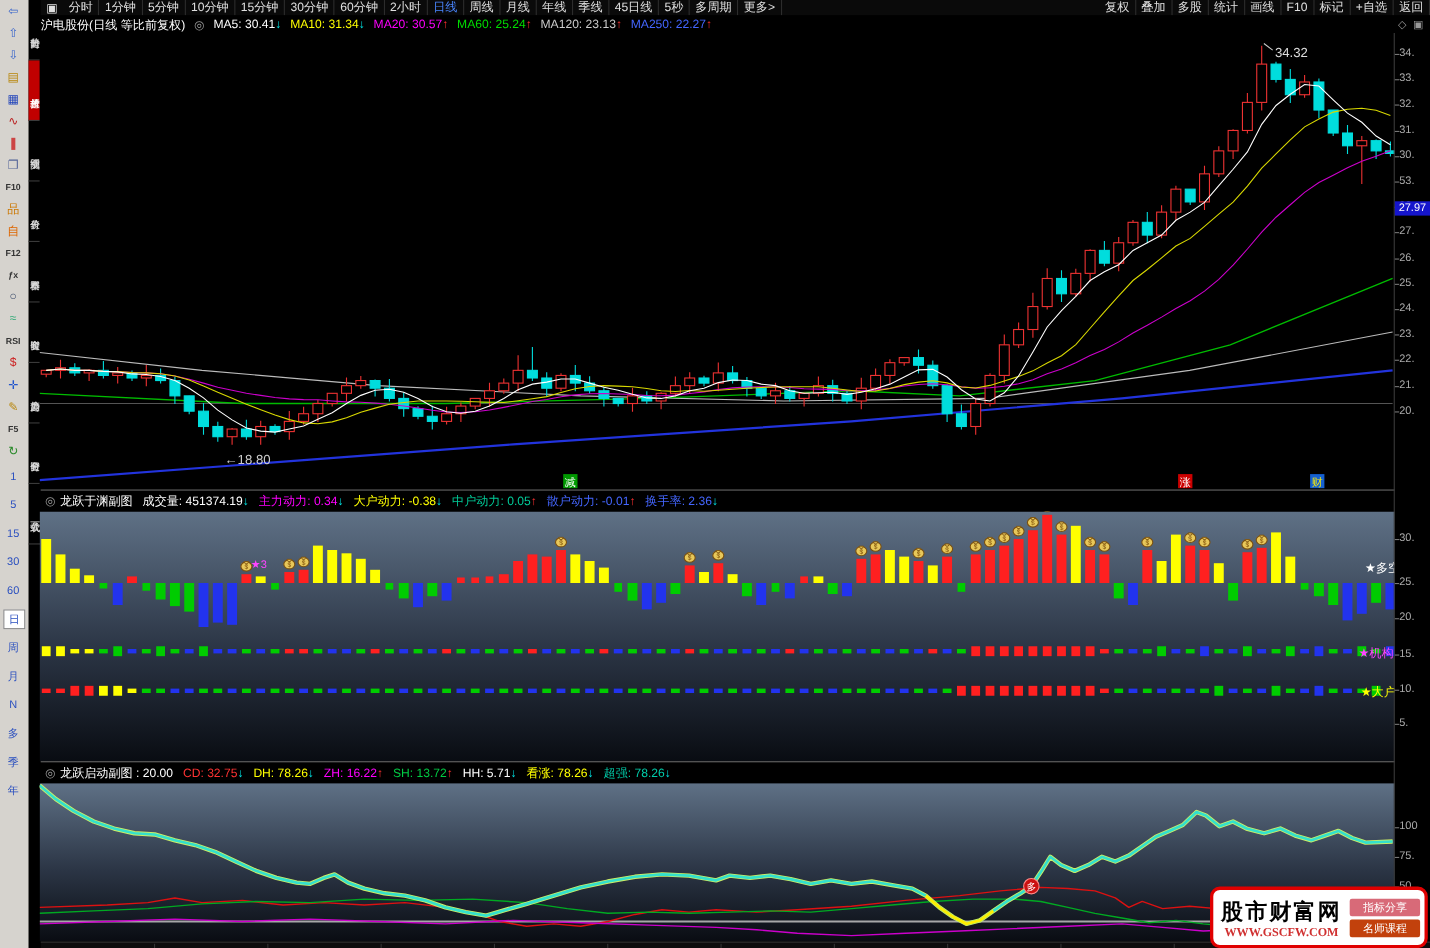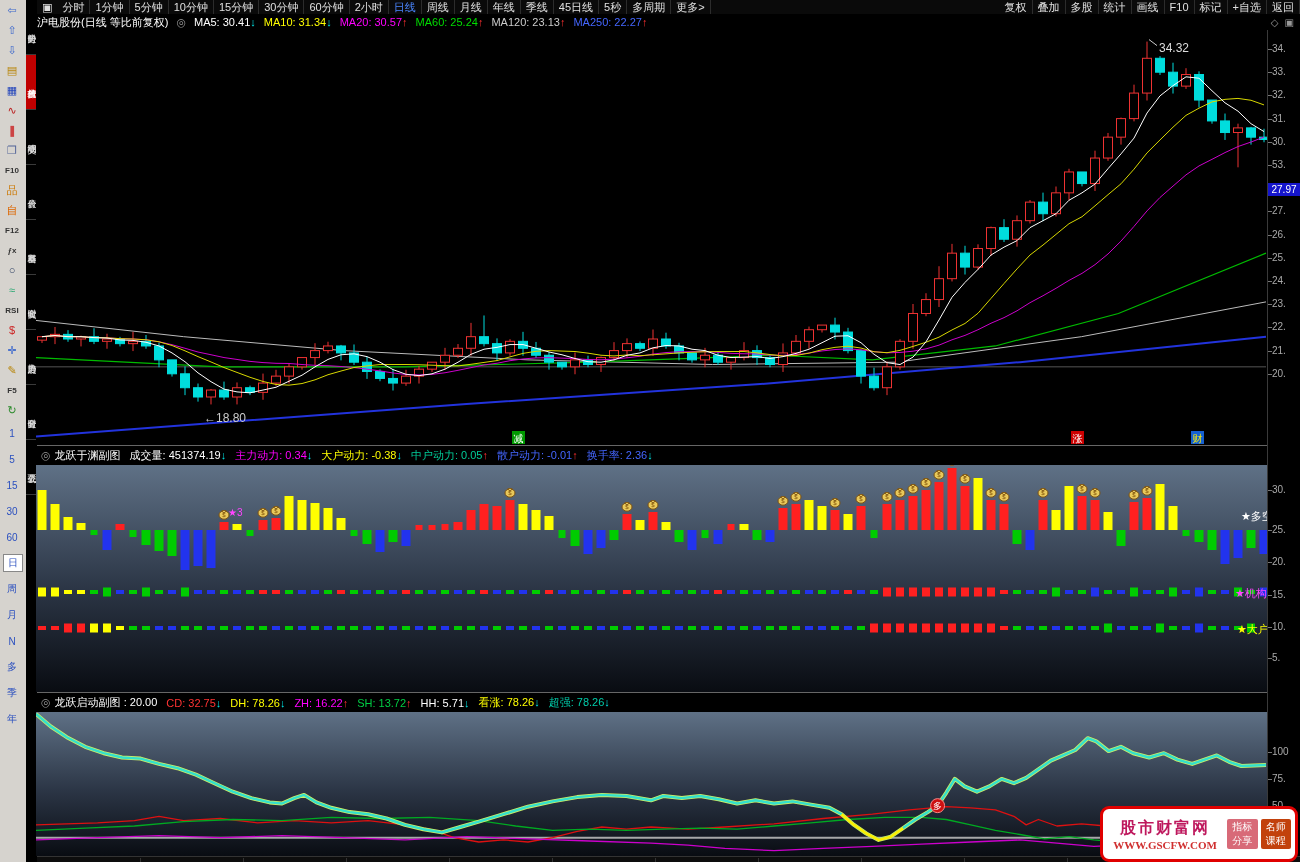--- a/index.html
+++ b/index.html
@@ -41,23 +41,23 @@
        align-items:center;font-size:11px;color:#fff;border-top:1px solid #666;overflow:hidden;}
   .hdr .circ{color:#999;margin:0 4px;font-size:11px;}
   .hfield{margin-right:9px;white-space:nowrap;}
   #divider-right{position:absolute;left:1267px;top:30px;width:1px;height:826px;background:#3a3a3a;}
   #bottom-strip{position:absolute;left:37px;top:856px;width:1263px;height:6px;background:#0d0d0d;border-top:1px solid #333;}
   .bstick{position:absolute;top:1px;width:1px;height:5px;background:#333;}
   
   #watermark{position:absolute;left:1100px;top:806px;width:192px;height:50px;background:#fff;
              border:3px solid #e00000;border-radius:9px;display:flex;align-items:center;z-index:9;}
   #wm-left{flex:1;text-align:center;}
-  #wm-title{color:#be185d;font-size:16px;font-weight:bold;letter-spacing:2px;}
+  #wm-title{color:#000000;font-size:20px;font-weight:bold;letter-spacing:2px;}
   #wm-url{color:#d03030;font-size:11px;font-weight:bold;font-family:"Liberation Serif","DejaVu Serif",serif;}
-  #wm-right{width:64px;display:flex;flex-direction:row;gap:3px;margin-right:4px;}
+  #wm-right{width:64px;display:flex;flex-direction:column;gap:3px;margin-right:4px;}
   .wm-badge{font-size:10px;color:#fff;text-align:center;padding:1px 2px;border-radius:2px;}
   #wm-b1{background:#d86a78;}
   #wm-b2{background:#c2410c;}
 </style>
 </head>
 <body>
 
 <div id="app">
   <div id="icon-strip">
       <div class="tool-icon" style="color: rgb(58, 102, 204);">⇦</div>

